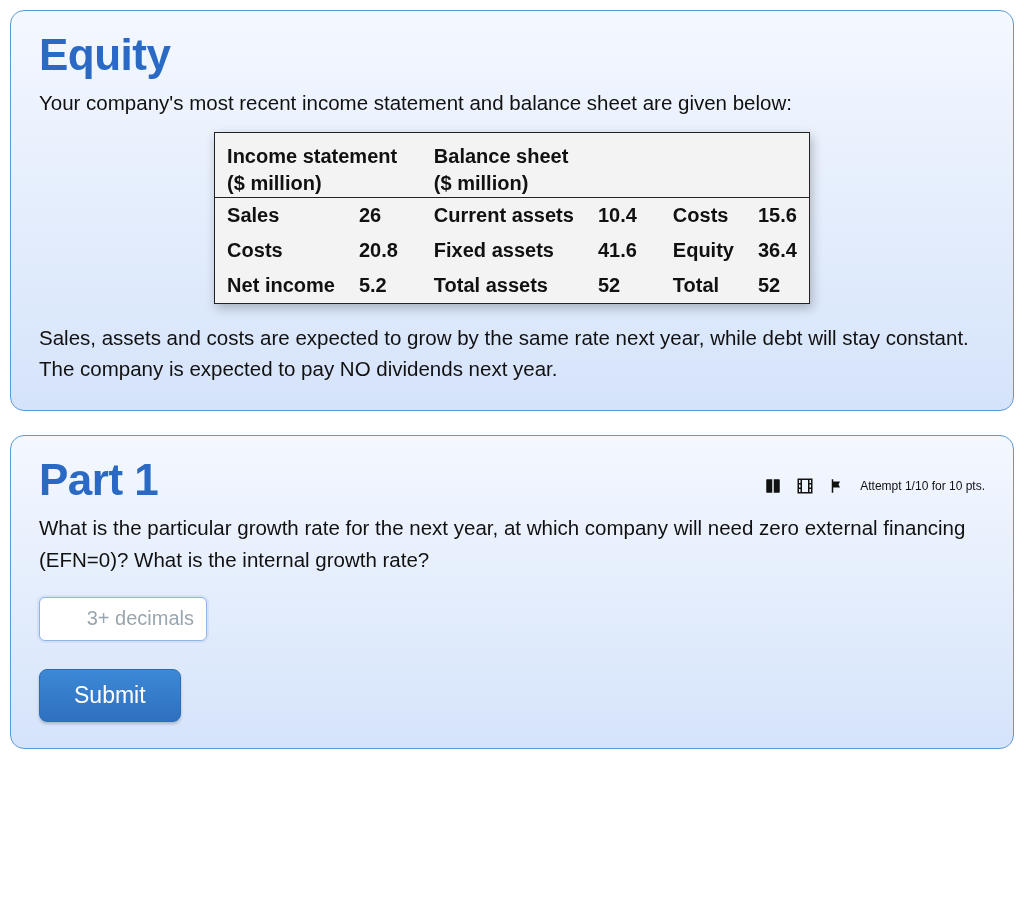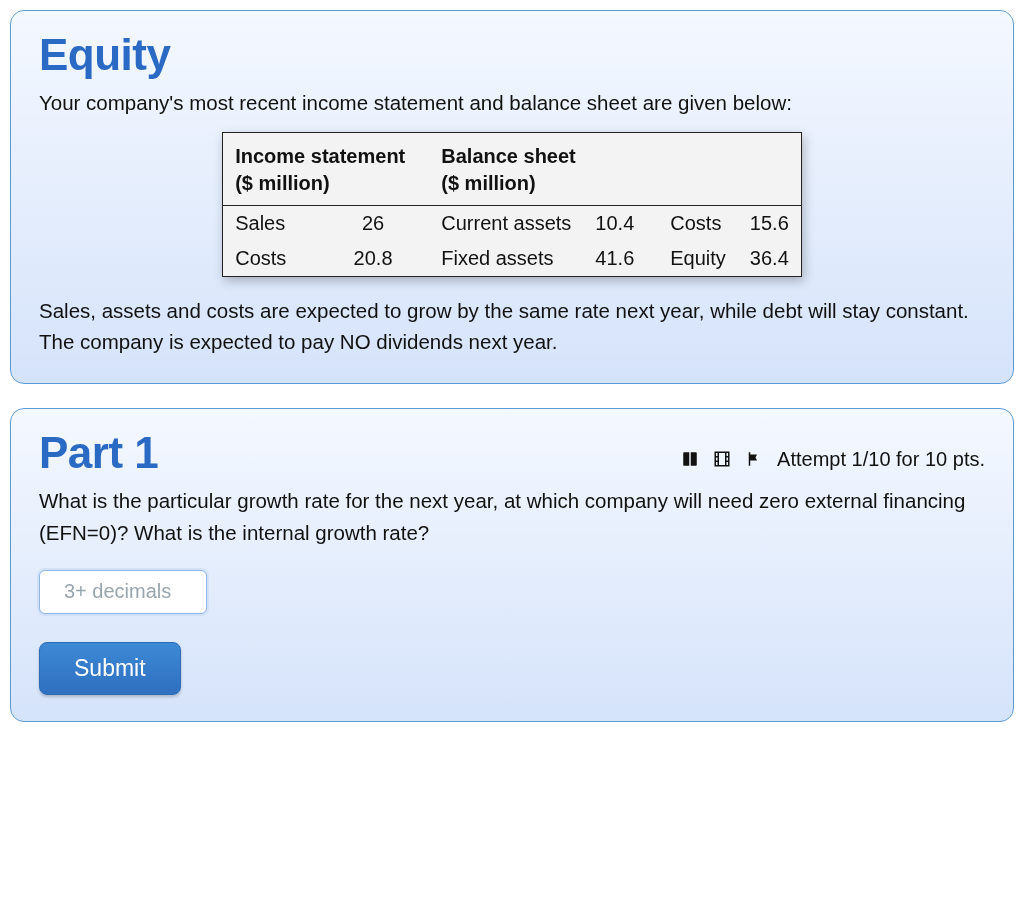--- a/index.html
+++ b/index.html
@@ -41,65 +41,66 @@
     border-collapse: collapse;
     background: #f3f3f3;
     border: 1px solid #222;
     box-shadow: 2px 4px 10px rgba(0,0,0,0.25);
   }
   table.fin th, table.fin td {
     font-size: 20px;
     color: #111;
     text-align: left;
     padding: 6px 12px;
-    font-weight: normal;
+    font-weight: bold;
   }
   table.fin thead th {
     font-weight: bold;
     border-bottom: 1px solid #222;
     padding-top: 10px;
-    padding-bottom: 8px;
+    padding-bottom: 0;
     vertical-align: top;
     line-height: 1.35;
   }
-  table.fin td.num { text-align: center; }
+  table.fin td.num { text-align: left; }
   table.fin thead th.sp, table.fin td.sp { padding-left: 24px; }
   table.fin tbody tr td { padding-top: 6px; padding-bottom: 6px; }
   
   .part-header {
     display: flex;
     align-items: baseline;
     justify-content: space-between;
     gap: 40px;
   }
   .attempt-area {
     display: flex;
     align-items: center;
     gap: 14px;
-    font-size: 20px;
+    font-size: 12px;
     color: #111;
     margin-top: 6px;
   }
   .icon-btn {
     display: inline-flex;
     align-items: center;
     color: #111;
   }
   .icon-btn svg { display: block; }
   .answer-input {
     width: 168px;
     height: 44px;
     border: 1px solid #8fb4e7;
     border-radius: 6px;
     font-size: 20px;
-    padding: 0 24px;
+    padding: 0 12px;
     background: #fff;
     color: #333;
     margin-top: 22px;
     box-shadow: 0 0 0 2px rgba(120,160,220,0.15);
+    text-align: right;
   }
   .answer-input::placeholder { color: #9aa6ae; }
   .submit-btn {
     display: inline-block;
     margin-top: 28px;
     background: linear-gradient(to bottom, #3c89d6, #2f70bf);
     color: #fff;
     font-size: 23px;
     border: 1px solid #2b6cb5;
     border-radius: 8px;
@@ -135,20 +136,28 @@
           <td class="num">15.6</td>
         </tr>
         <tr>
           <td>Costs</td>
           <td class="num">20.8</td>
           <td class="sp">Fixed assets</td>
           <td class="num">41.6</td>
           <td class="sp">Equity</td>
           <td class="num">36.4</td>
         </tr>
+        <tr>
+          <td>Net income</td>
+          <td class="num">5.2</td>
+          <td class="sp">Total assets</td>
+          <td class="num">52</td>
+          <td class="sp">Total</td>
+          <td class="num">52</td>
+        </tr>
       </tbody>
     </table>
   </div>
 
   <p class="body-text">Sales, assets and costs are expected to grow by the same rate next year, while debt will stay constant. The company is expected to pay NO dividends next year.</p>
 </div>
 
 <div class="panel">
   <div class="part-header">
     <h1 class="panel-title">Part 1</h1>

